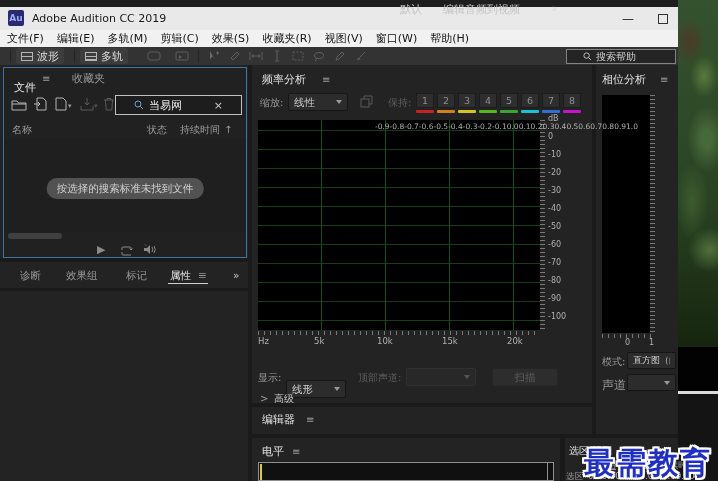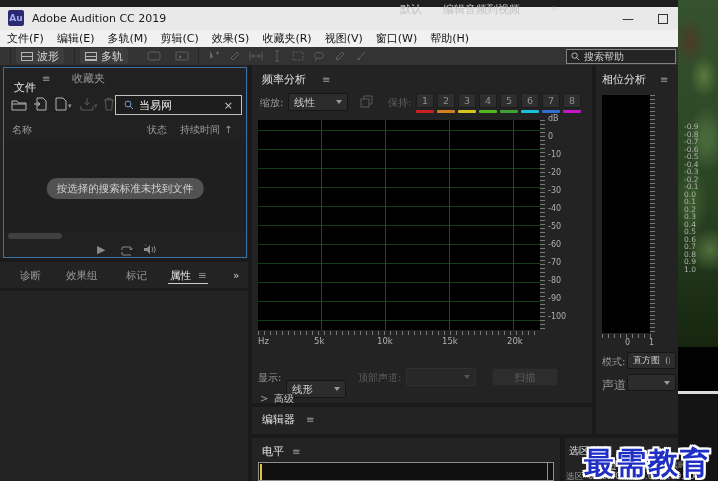--- a/index.html
+++ b/index.html
@@ -36,36 +36,36 @@
   .toolbar{left:0;top:47px;width:678px;height:18px;background:#333;}
   .tb-sep{position:absolute;top:2px;width:1px;height:14px;background:#242424;}
   .tb-btn{position:absolute;top:1px;height:16px;display:flex;align-items:center;gap:4px;padding:0 5px;color:#dcdcdc;font-size:11px;background:#3d3d3d;border-radius:2px;}
   .tb-btn .gicon{width:12px;height:9px;border:1px solid #b5b5b5;position:relative;}
   .tb-btn .gicon:before{content:"";position:absolute;left:0;right:0;top:3px;height:1px;background:#b5b5b5;}
   .tb-btn .gicon.multi:after{content:"";position:absolute;left:0;right:0;top:6px;height:1px;background:#b5b5b5;}
   .tool-icon{position:absolute;top:2px;width:16px;height:14px;color:#5f5f5f;display:flex;align-items:center;justify-content:center;}
   .tool-icon svg{display:block;}
   .ws-label{position:absolute;top:4px;font-size:11px;color:#c4c4c4;white-space:nowrap;}
   .tb-chev{position:absolute;top:3px;font-size:11px;color:#d8d8d8;}
-  .help-search{left:566px;top:49px;width:110px;height:15px;background:#242424;border:1px solid #828282;display:flex;align-items:center;padding:0 4px;gap:4px;}
+  .help-search{left:566px;top:49px;width:110px;height:15px;background:#242424;border:1px solid #828282;display:flex;align-items:center;padding:0 16px;gap:4px;}
   .help-search span{font-size:10px;color:#d0d0d0;white-space:nowrap;}
 
   .workspace{left:0;top:65px;width:678px;height:416px;background:#232323;}
   .gap-v{position:absolute;background:#1a1a1a;}
   .gap-h{position:absolute;background:#1a1a1a;}
 
   
   .files-frame{left:3px;top:67px;width:244px;height:191px;border:1px solid #3b74a3;background:#212121;}
   .ptab{font-size:11px;color:#9a9a9a;white-space:nowrap;}
   .ptab.active{color:#e6e6e6;}
   .pmenu{font-size:10px;color:#9a9a9a;}
   .ficon{position:absolute;display:flex;align-items:center;justify-content:center;}
   .caret{font-size:7px;color:#9a9a9a;}
   .caret.dim{color:#555;}
-  .files-search{left:115px;top:95px;width:127px;height:20px;background:#1d1d1d;border:1px solid #c0c0c0;display:flex;align-items:center;padding:0 8px;gap:5px;}
+  .files-search{left:115px;top:95px;width:127px;height:20px;background:#1d1d1d;border:1px solid #c0c0c0;display:flex;align-items:center;padding:0 18px;gap:5px;}
   .files-search input{flex:1;background:transparent;border:none;outline:none;color:#ececec;font-size:11px;padding:0;min-width:0;}
   .files-search .clear{color:#c8c8c8;font-size:11px;}
   .col-h{position:absolute;font-size:10px;color:#9a9a9a;white-space:nowrap;}
   .files-list{left:4px;top:138px;width:242px;height:94px;background:#1f1f1f;}
   .empty-pill{left:50%;top:40px;transform:translateX(-50%);background:#525252;color:#d2d2d2;font-size:10.5px;
     padding:5px 10px;border-radius:10px;white-space:nowrap;}
   .hscroll{left:8px;top:233px;width:54px;height:6px;background:#404040;border-radius:3px;}
   .transport{position:absolute;color:#8a8a8a;}
 
   .ltab{position:absolute;top:270px;font-size:10.5px;color:#969696;white-space:nowrap;}
@@ -111,21 +111,21 @@
   .meter{left:258px;top:462px;width:296px;height:19px;background:#101010;border:1px solid #8f8f8f;}
   .meter .yellow{position:absolute;left:1px;top:1px;width:2px;height:16px;background:#d8c832;}
   .meter .divider{position:absolute;left:288px;top:0;width:1px;height:17px;background:#8f8f8f;}
 
   
   .sel-col{position:absolute;top:461px;font-size:9px;color:#9a9a9a;white-space:nowrap;}
   .sel-val{position:absolute;top:472px;font-size:8.5px;color:#b8b8b8;white-space:nowrap;}
 
   
   .phase-plot{left:602px;top:95px;width:48px;height:238px;background:#000;}
-  .phase-labels{left:684px;top:123px;width:20px;height:212px;display:flex;flex-direction:column;justify-content:flex-start;}
+  .phase-labels{left:618px;top:123px;width:20px;height:212px;display:flex;flex-direction:row;justify-content:flex-end;}
   .phase-labels span{font-size:7.5px;color:#b0b0b0;}
   .phase-axis{position:absolute;top:339px;font-size:8px;color:#b0b0b0;}
 
   .watermark{left:584px;top:448px;font-family:"DejaVu Serif","Liberation Serif",serif;font-weight:bold;
     font-size:30px;letter-spacing:2px;color:#1f2fc6;white-space:nowrap;z-index:50;
     text-shadow:-2px -2px 0 #fff,2px -2px 0 #fff,-2px 2px 0 #fff,2px 2px 0 #fff,0 -2px 0 #fff,0 2px 0 #fff,-2px 0 0 #fff,2px 0 0 #fff;}
 </style>
 </head>
 <body>
 

